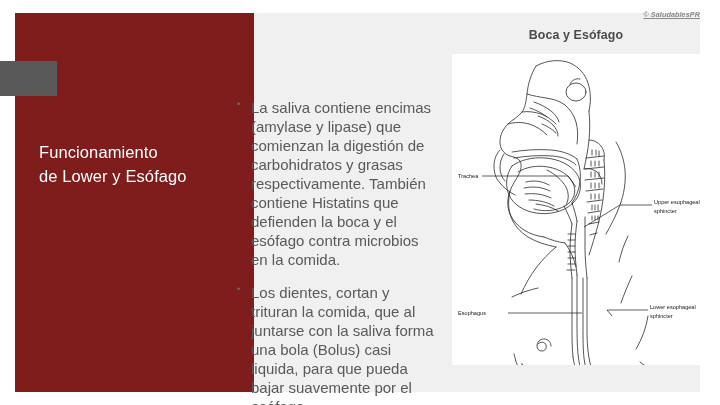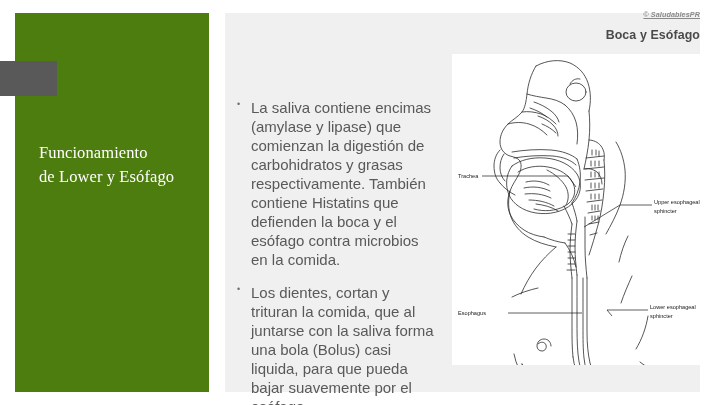--- a/index.html
+++ b/index.html
@@ -28,23 +28,22 @@
     position: absolute;
     left: 225px; top: 13px;
     width: 475px; height: 379px;
     background: #f0f0f0;
   }
 
   
   .title-panel {
     position: absolute;
     left: 15px; top: 13px;
-    width: 194px; height: 379px;
-    background: #4d7c0f;
-    font-family: Liberation Serif, serif;
+    width: 239px; height: 379px;
+    background: #7f1d1d;
   }
   .title-text {
     position: absolute;
     left: 24px;
     top: 128px;
     width: 175px;
     color: #ffffff;
     font-size: 16.5px;
     line-height: 1.45;
     font-weight: 400;
@@ -69,21 +68,21 @@
     color: #8a8a8a;
     letter-spacing: 0.1px;
     text-decoration: underline;
   }
 
   
   .section-title {
     position: absolute;
     left: 452px; top: 28px;
     width: 248px;
-    text-align: right;
+    text-align: center;
     font-size: 12.4px;
     font-weight: bold;
     color: #4a4a4a;
     letter-spacing: 0.1px;
   }
 
   
   .bullets {
     position: absolute;
     left: 234px; top: 98px;

